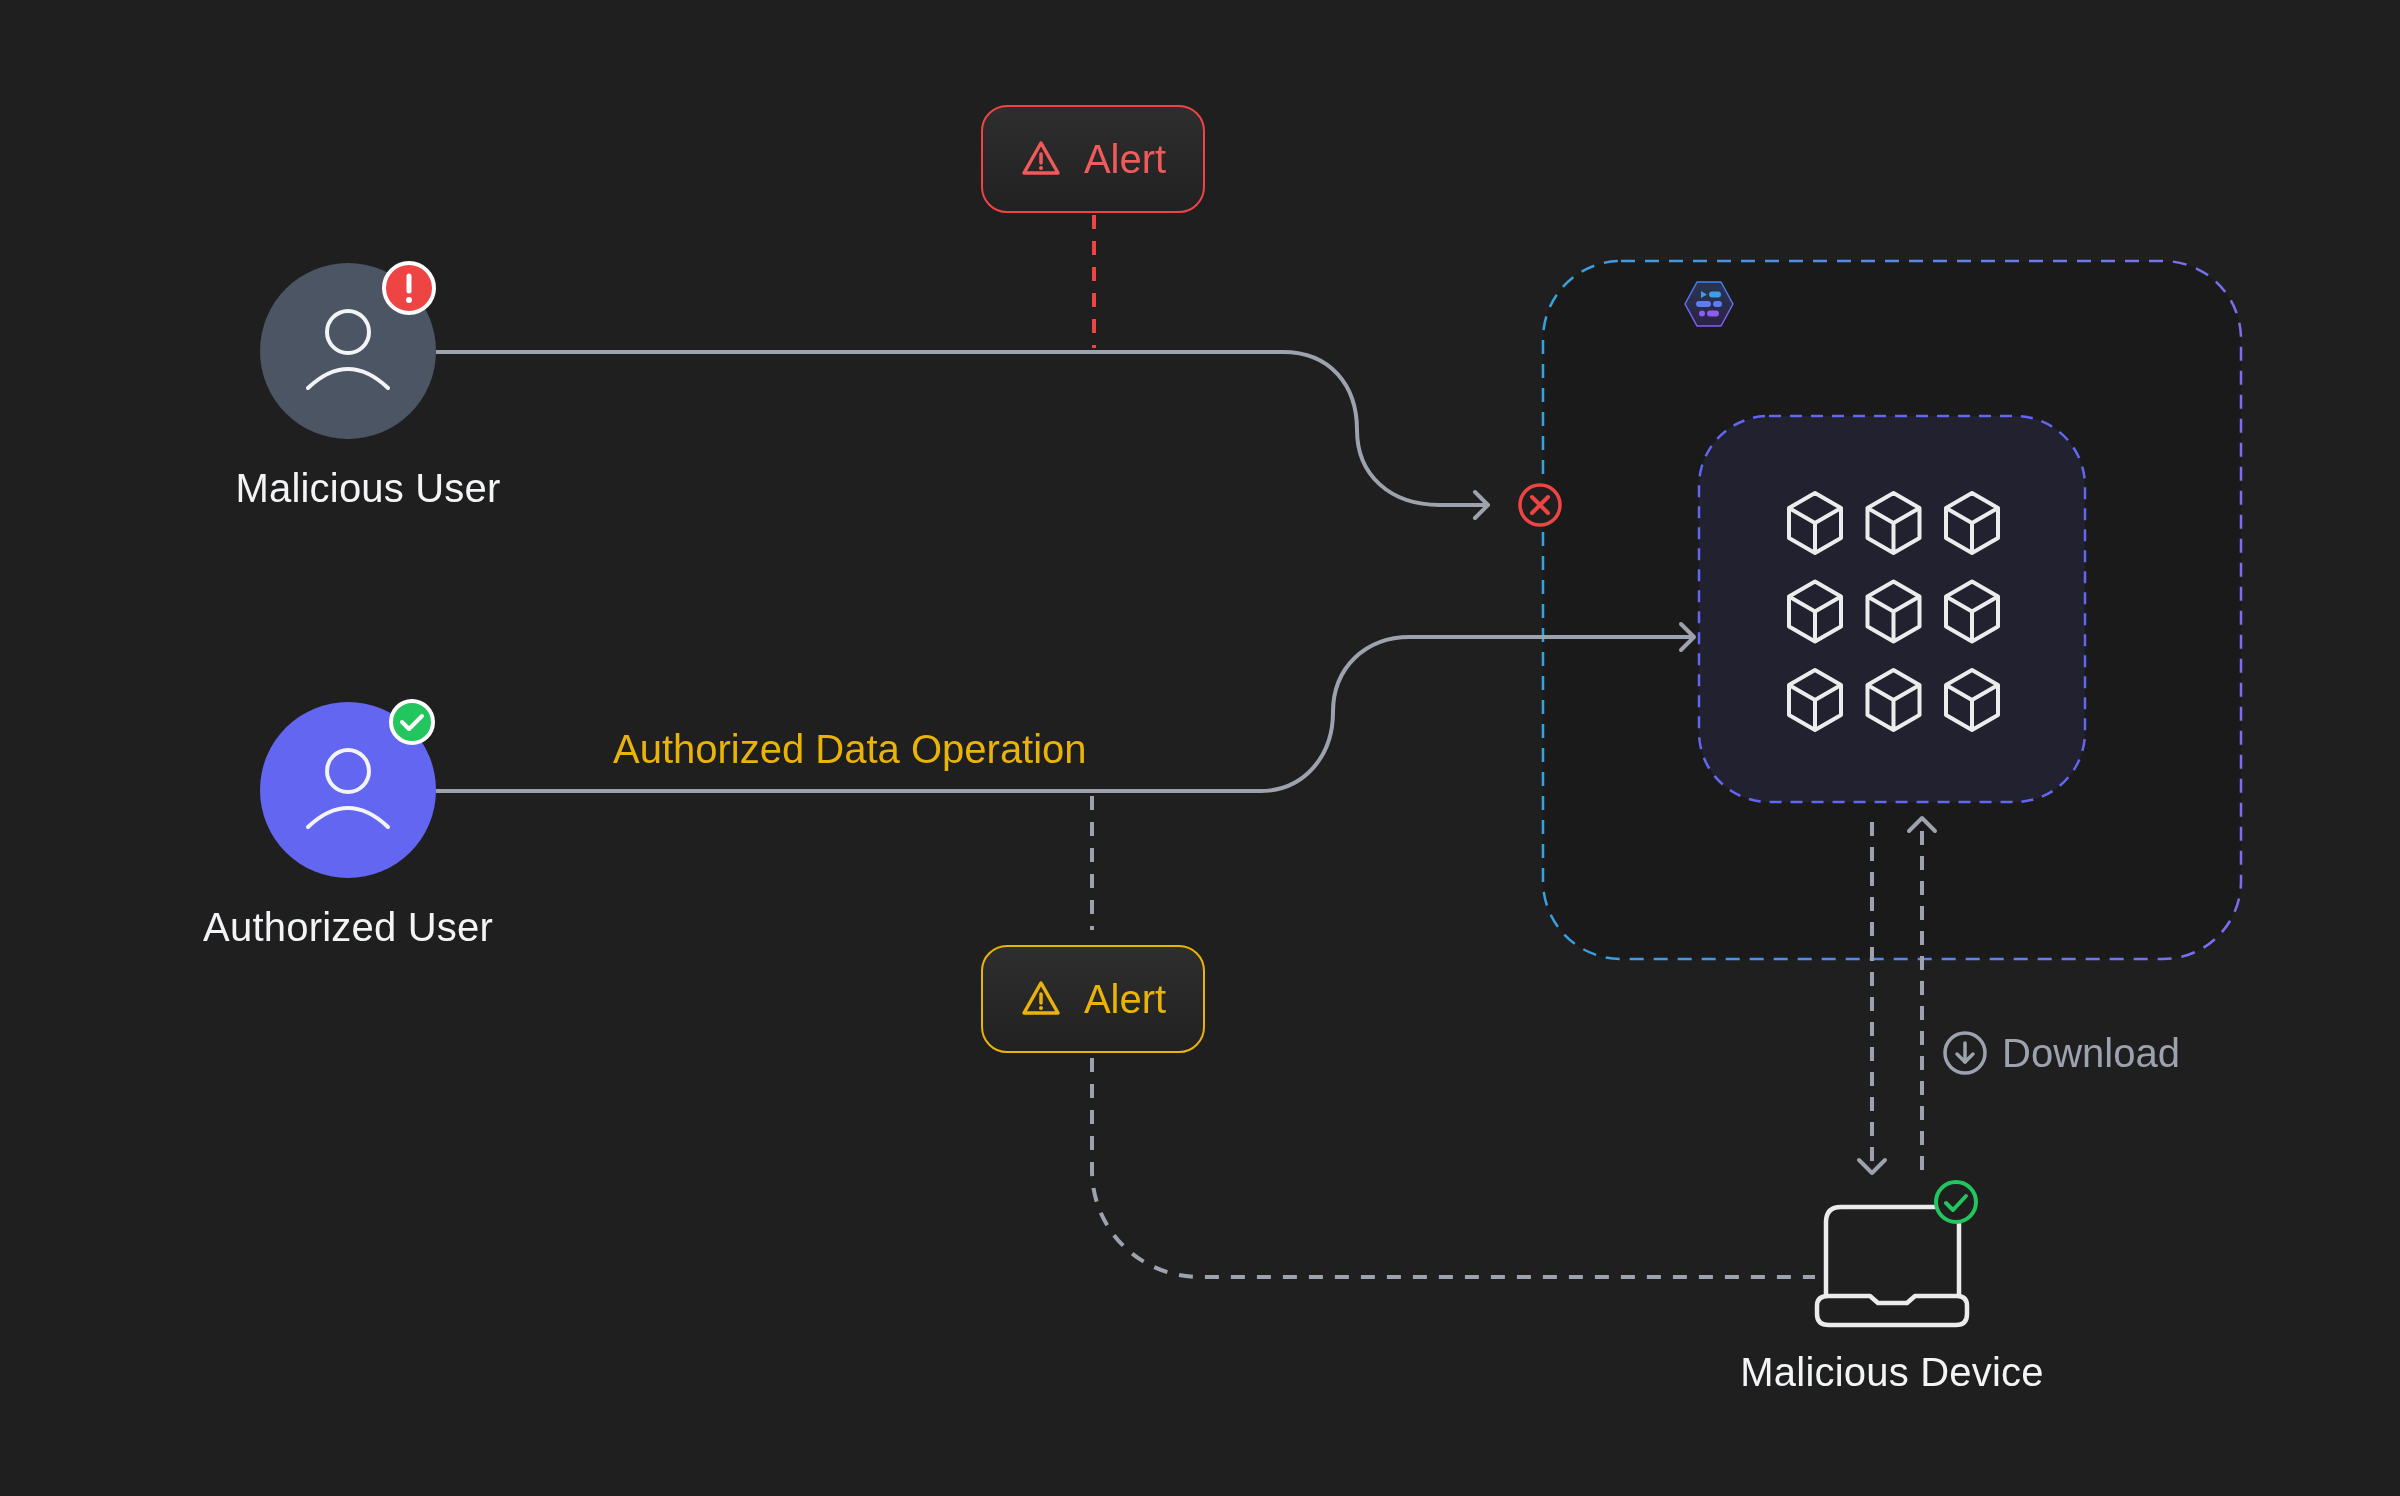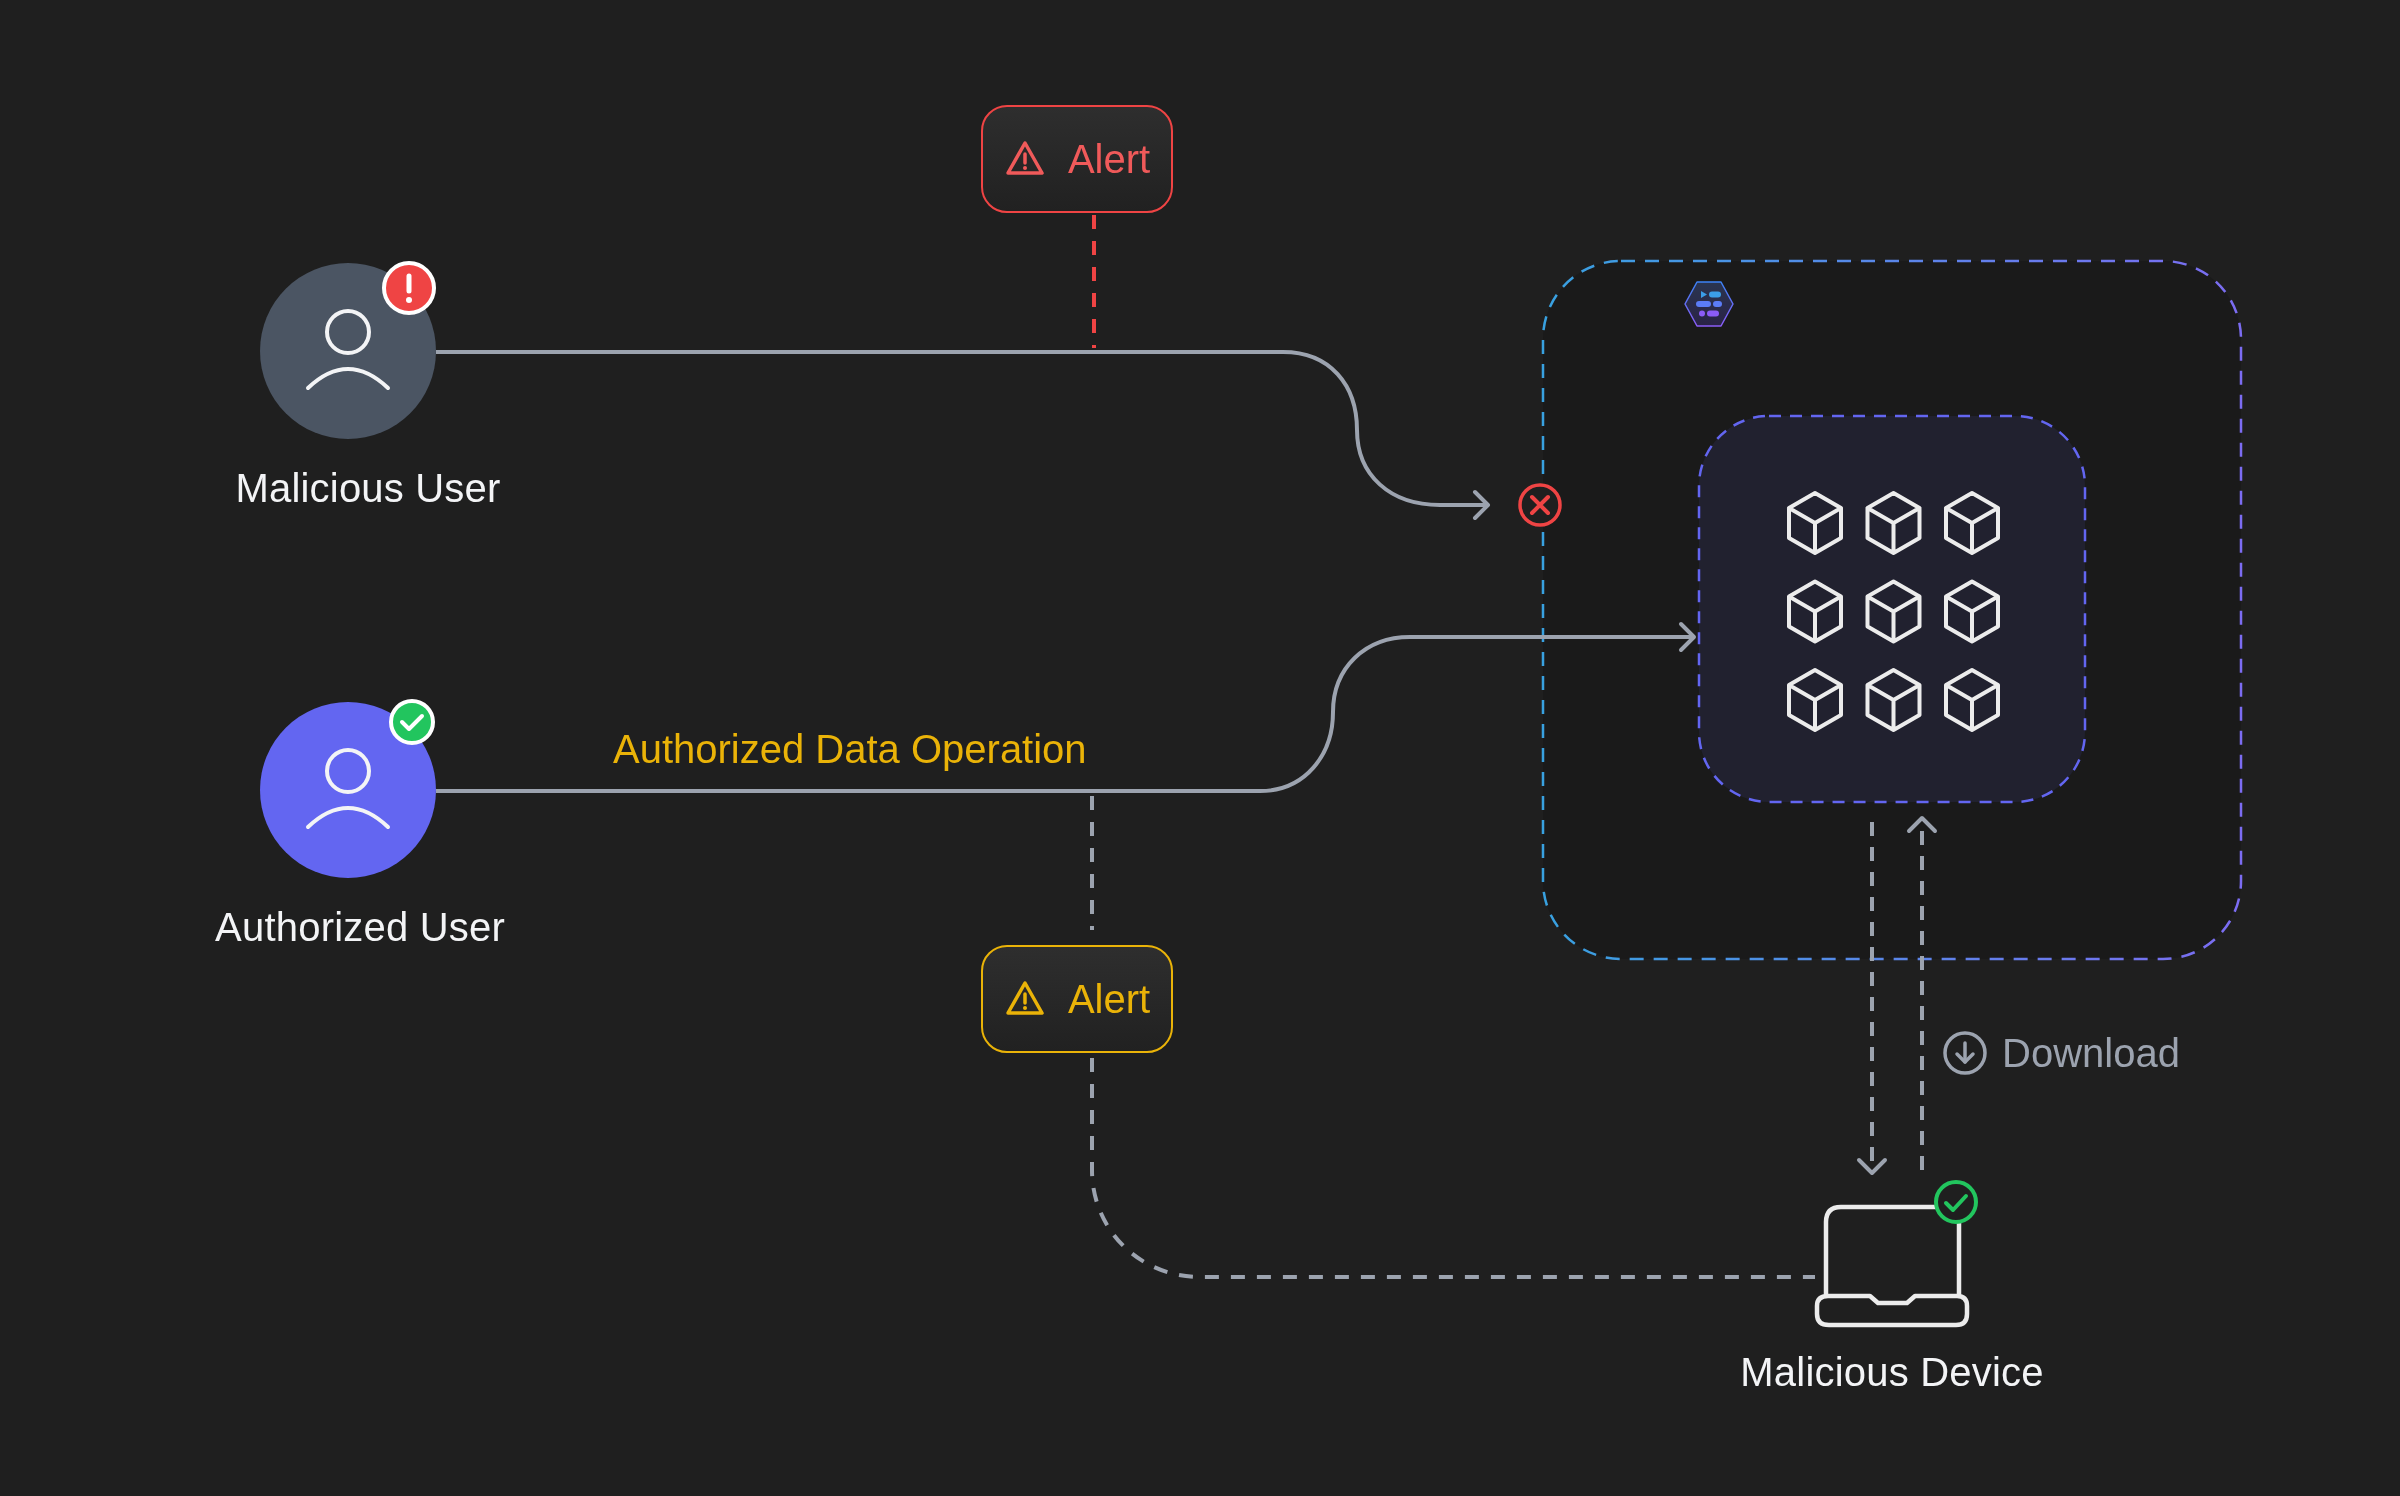--- a/index.html
+++ b/index.html
@@ -9,21 +9,21 @@
       position: relative; overflow: hidden;
       font-family: "Liberation Sans", "DejaVu Sans", sans-serif;
     }
     svg.canvas { position: absolute; left: 0; top: 0; }
     .label {
       position: absolute; color: #f3f4f6; font-size: 40px;
       white-space: nowrap; transform: translateX(-50%);
       letter-spacing: 0.2px;
     }
     .alert {
-      position: absolute; width: 192px; height: 108px;
+      position: absolute; width: 224px; height: 108px;
       border-radius: 26px; box-sizing: border-box;
       background: linear-gradient(180deg, #2e2e2e 0%, #212121 100%);
       display: flex; align-items: center; justify-content: center; gap: 22px;
       font-size: 40px;
     }
     .alert.red { border: 2px solid #ef4444; color: #f05a5a; }
     .alert.yellow { border: 2px solid #eab308; color: #eab308; }
     .alert svg { width: 42px; height: 42px; }
     .op-label {
       position: absolute; color: #eab308; font-size: 40px; white-space: nowrap;
@@ -122,21 +122,21 @@
     <path d="M1826,1296 L1826,1222 Q1826,1207 1841,1207 L1945,1207 Q1959,1207 1959,1222 L1959,1296" fill="#1f1f1f" stroke="#ececec" stroke-width="4.5"></path>
     <path d="M1828,1296 L1870,1296 L1878,1303 L1907,1303 L1915,1296 L1957,1296 Q1967,1296 1967,1306 L1967,1314 Q1967,1325 1956,1325 L1829,1325 Q1817,1325 1817,1314 L1817,1306 Q1817,1296 1828,1296 Z" fill="#1f1f1f" stroke="#ececec" stroke-width="4.5" stroke-linejoin="round"></path>
   </g>
   <g>
     <circle cx="1956" cy="1202" r="20" fill="#1f1f1f" stroke="#22c55e" stroke-width="4"></circle>
     <path d="M1946,1203 L1953,1210 L1966,1196" fill="none" stroke="#22c55e" stroke-width="4" stroke-linecap="round" stroke-linejoin="round"></path>
   </g>
 </svg>
 
 <div class="label" style="left:368px; top:466px;">Malicious User</div>
-<div class="label" style="left:348px; top:905px;margin-left:12px;">Authorized User</div>
+<div class="label" style="left:348px; top:905px;">Authorized User</div>
 <div class="label" style="left:1892px; top:1350px;">Malicious Device</div>
 
 <div class="op-label" style="left:613px; top:727px;">Authorized Data Operation</div>
 
 <div class="alert red" style="left:981px; top:105px;">
   <svg viewBox="0 0 42 42">
     <path d="M21,5 L38,35 L4,35 Z" fill="none" stroke="#f05a5a" stroke-width="3.5" stroke-linejoin="round"></path>
     <line x1="21" y1="16" x2="21" y2="25" stroke="#f05a5a" stroke-width="3.5" stroke-linecap="round"></line>
     <circle cx="21" cy="30" r="2" fill="#f05a5a"></circle>
   </svg>

